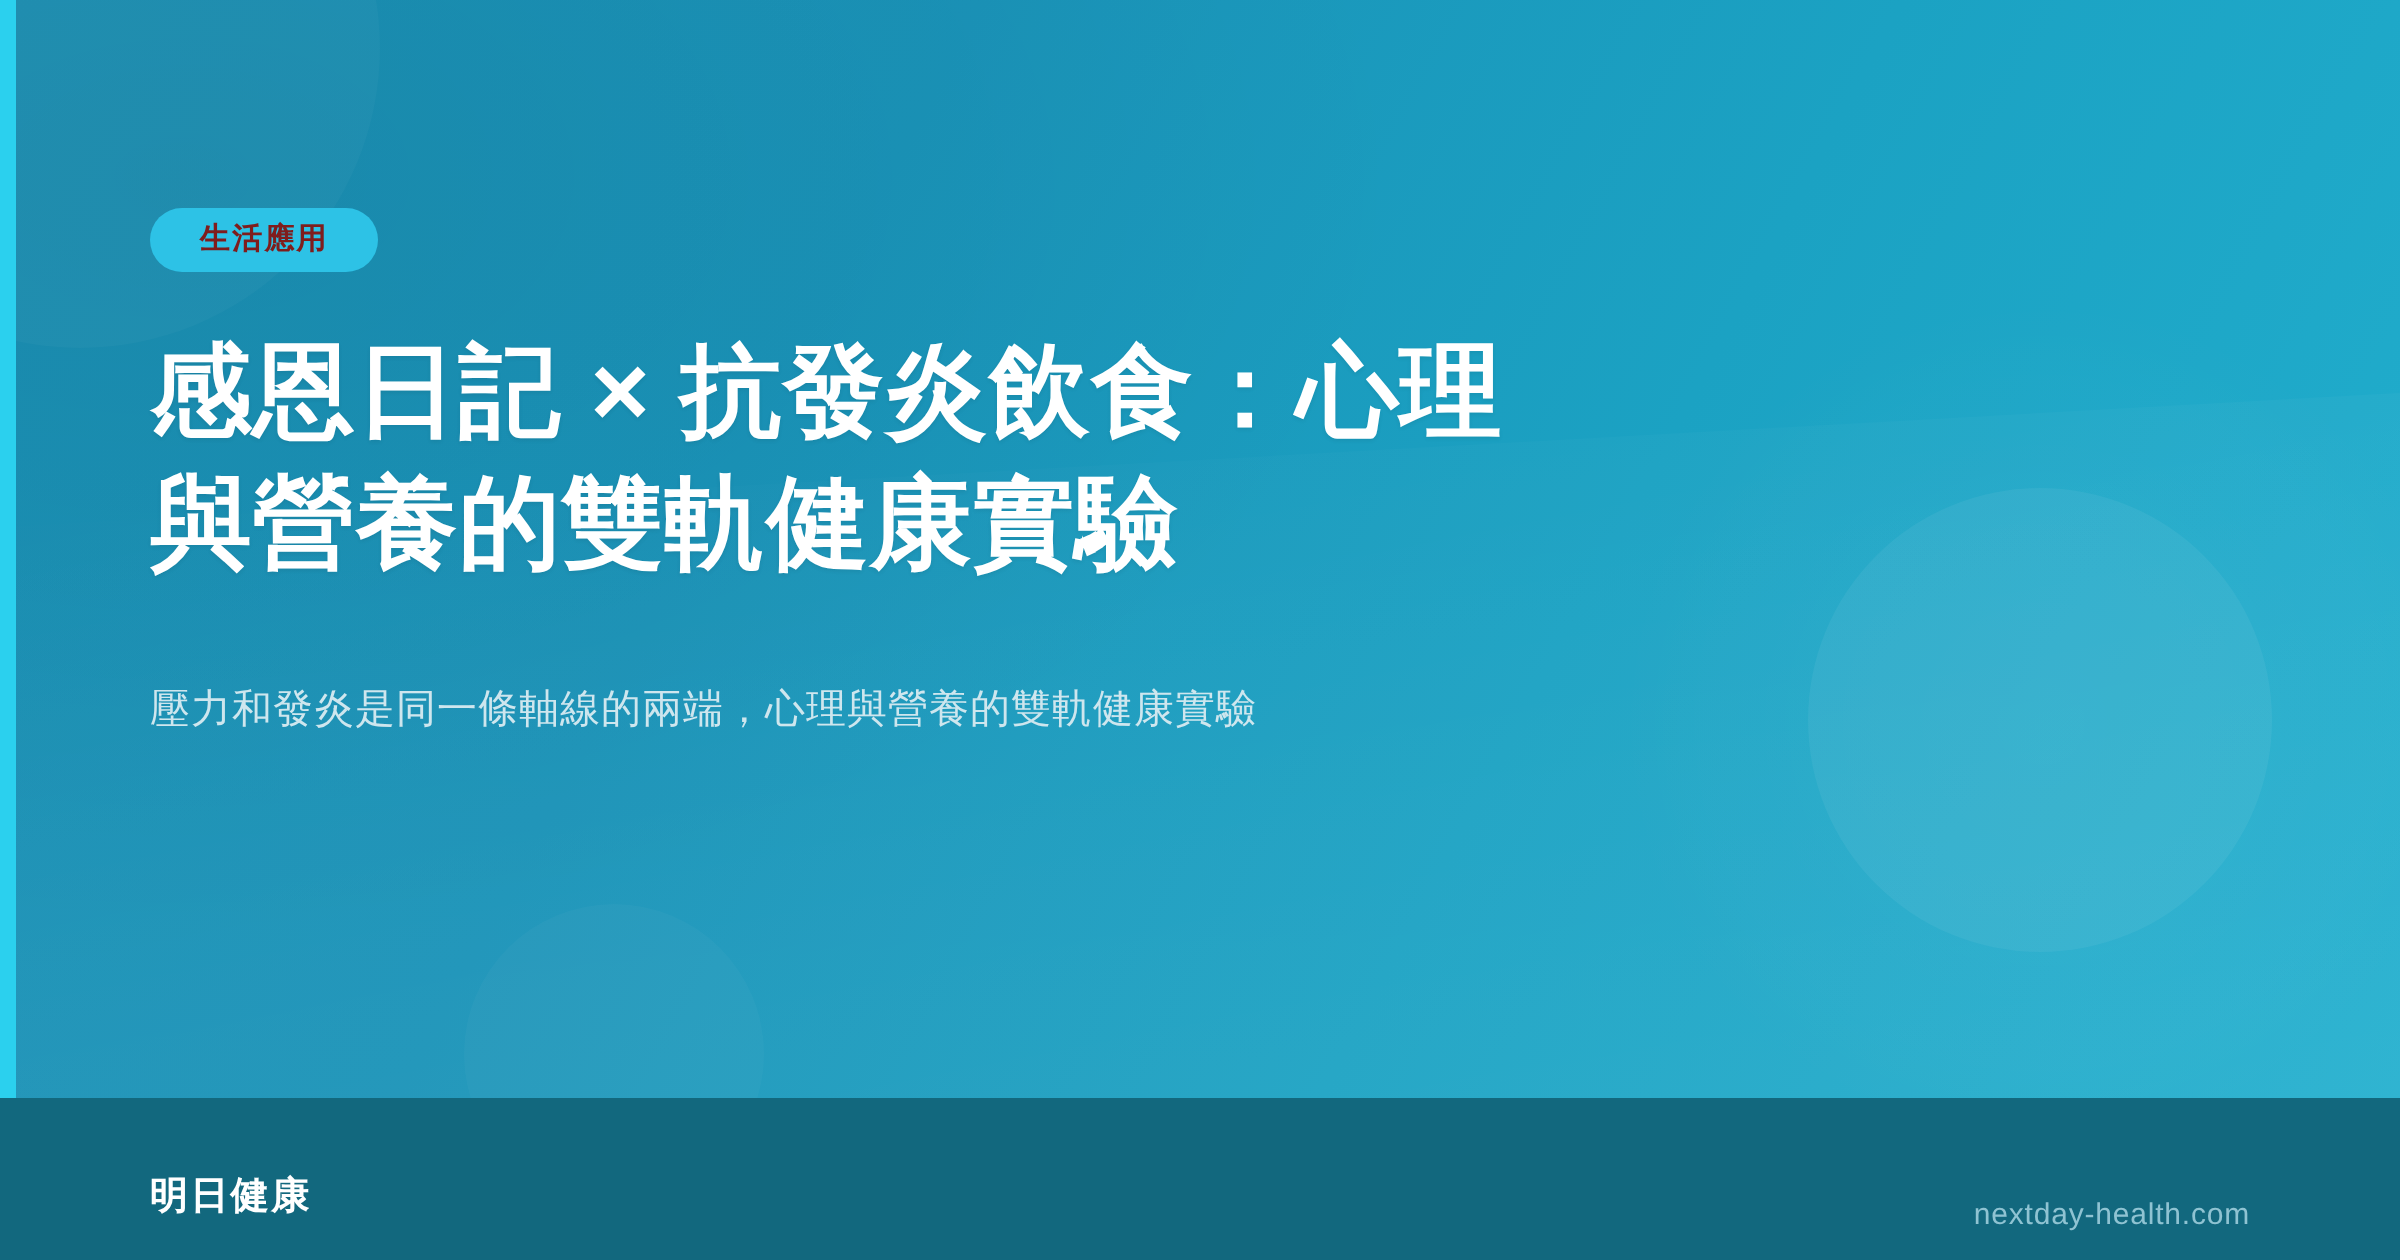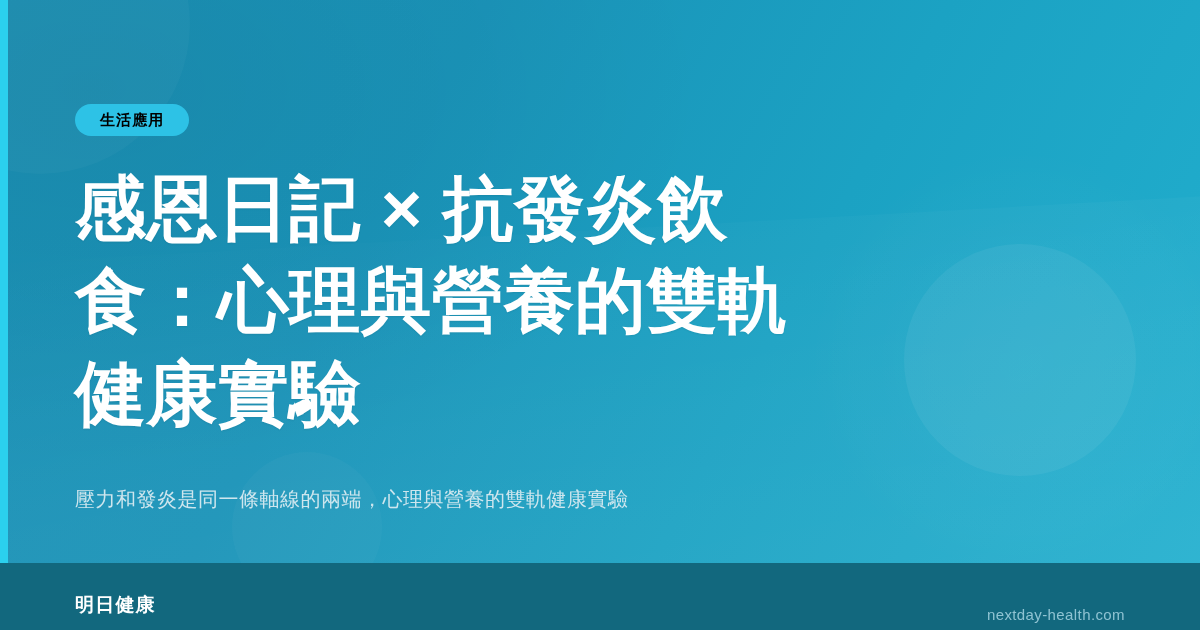--- a/index.html
+++ b/index.html
@@ -93,31 +93,31 @@
     top: 0;
     width: 760px;
   }
 
   .category-badge {
     display: inline-block;
     margin-top: 104px;
     padding: 8px 25px 9px 25px;
     border-radius: 999px;
     background: #2dc2e6;
-    color: #000000;
+    color: #7f1d1d;
     font-size: 15px;
     font-weight: bold;
     letter-spacing: 1.1px;
     line-height: 1;
   }
 
   .headline {
     margin: 27px 0 4px 0;
     color: #ffffff;
-    font-size: 71px;
+    font-size: 51px;
     font-weight: bold;
     line-height: 1.30;
     letter-spacing: 0.4px;
     max-width: 720px;
     text-shadow: 0 1px 2px rgba(0, 0, 0, 0.07);
   }
 
   .subtitle {
     margin: 43px 0 0 0;
     color: #cee6ee;
@@ -127,21 +127,21 @@
     letter-spacing: 0.5px;
     max-width: 760px;
   }
 
   
   .footer {
     position: absolute;
     left: 0;
     bottom: 0;
     width: 1200px;
-    height: 67px;
+    height: 81px;
     background: #12687e;
     display: flex;
     align-items: center;
     justify-content: space-between;
     box-sizing: border-box;
     padding: 16px 75px 0 75px;
   }
   .footer-brand {
     color: #ffffff;
     font-size: 19px;

